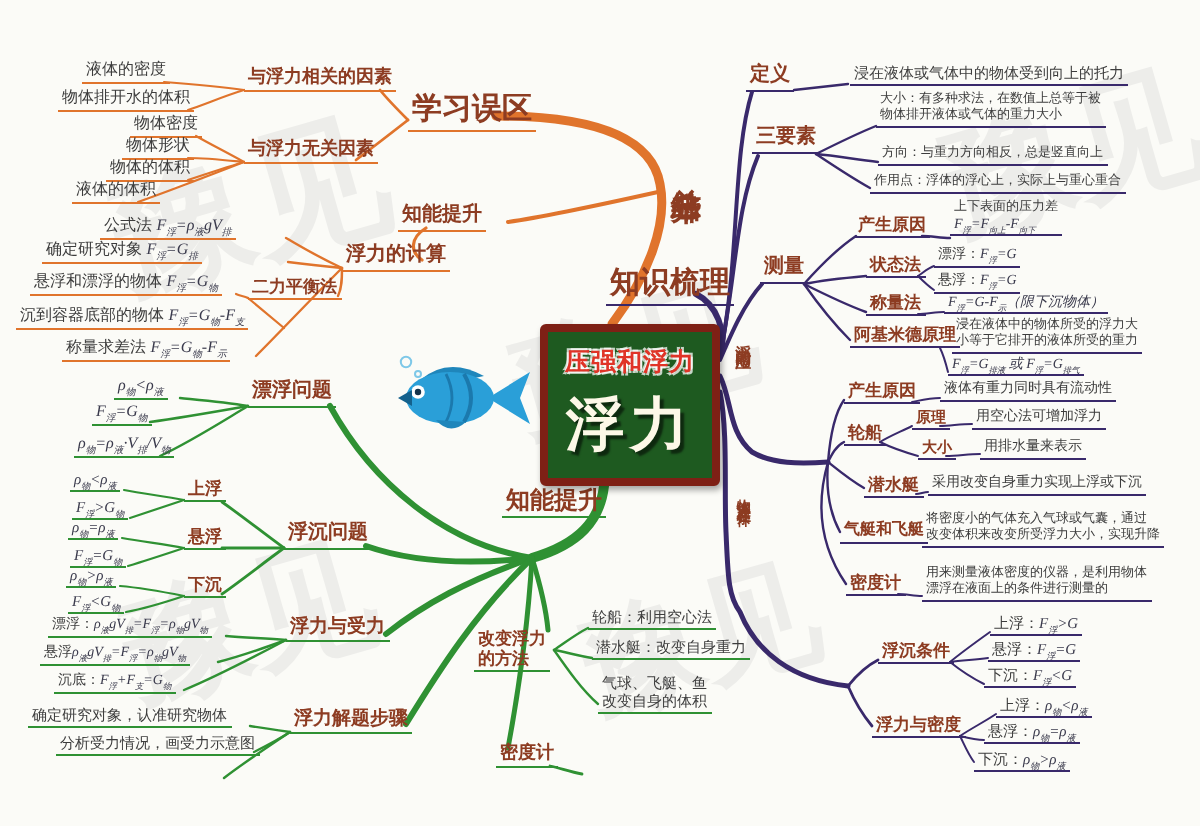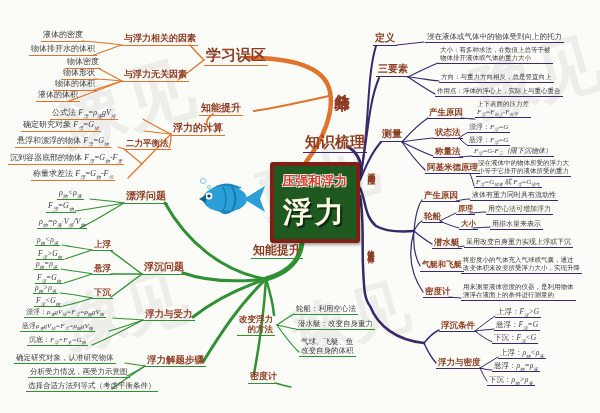--- a/index.html
+++ b/index.html
@@ -252,22 +252,21 @@
   <span class="node lab s85 g-u" style="left:92px;top:287px">下沉</span>
   <span class="node f s75 g-u" style="left:33px;top:283px">ρ<sub>物</sub>&gt;ρ<sub>液</sub></span>
   <span class="node f s75 g-u" style="left:34px;top:296px">F<sub>浮</sub>&lt;G<sub>物</sub></span>
   <span class="node lab s95 g-u" style="left:143px;top:308px">浮力与受力</span>
   <span class="node s7 g-u" style="left:24px;top:308px"><span class="txt">漂浮：</span><span class="f">ρ<sub>液</sub>gV<sub>排</sub>=F<sub>浮</sub>=ρ<sub>物</sub>gV<sub>物</sub></span></span>
   <span class="node s7 g-u" style="left:20px;top:322px"><span class="txt">悬浮</span><span class="f">ρ<sub>液</sub>gV<sub>排</sub>=F<sub>浮</sub>=ρ<sub>物</sub>gV<sub>物</sub></span></span>
   <span class="node s7 g-u" style="left:27px;top:336px"><span class="txt">沉底：</span><span class="f">F<sub>浮</sub>+F<sub>支</sub>=G<sub>物</sub></span></span>
   <span class="node lab s95 g-u" style="left:145px;top:354px">浮力解题步骤</span>
   <span class="node txt s75 g-u" style="left:14px;top:353px">确定研究对象，认准研究物体</span>
   <span class="node txt s75 g-u" style="left:28px;top:367px">分析受力情况，画受力示意图</span>
-  <span class="node txt s75 g-u" style="left:26px;top:381px">选择合适方法列等式（考虑平衡条件）</span>
-  <span class="node lab s85 g-u" style="left:237px;top:314px;text-align:right">
+  <span class="node lab s85 g-u" style="left:237px;top:314px;text-align:left">
       <span class="ln">改变浮力</span>
       <span class="ln">的方法</span>
     </span>
   <span class="node txt s75 g-u" style="left:294px;top:304px">轮船：利用空心法</span>
   <span class="node txt s75 g-u" style="left:296px;top:319px">潜水艇：改变自身重力</span>
   <span class="node txt s75 g-u" style="left:299px;top:337px">
       <span class="ln">气球、飞艇、鱼</span>
       <span class="ln">改变自身的体积</span>
     </span>
   <span class="node lab s9 g-u" style="left:248px;top:371px">密度计</span>

